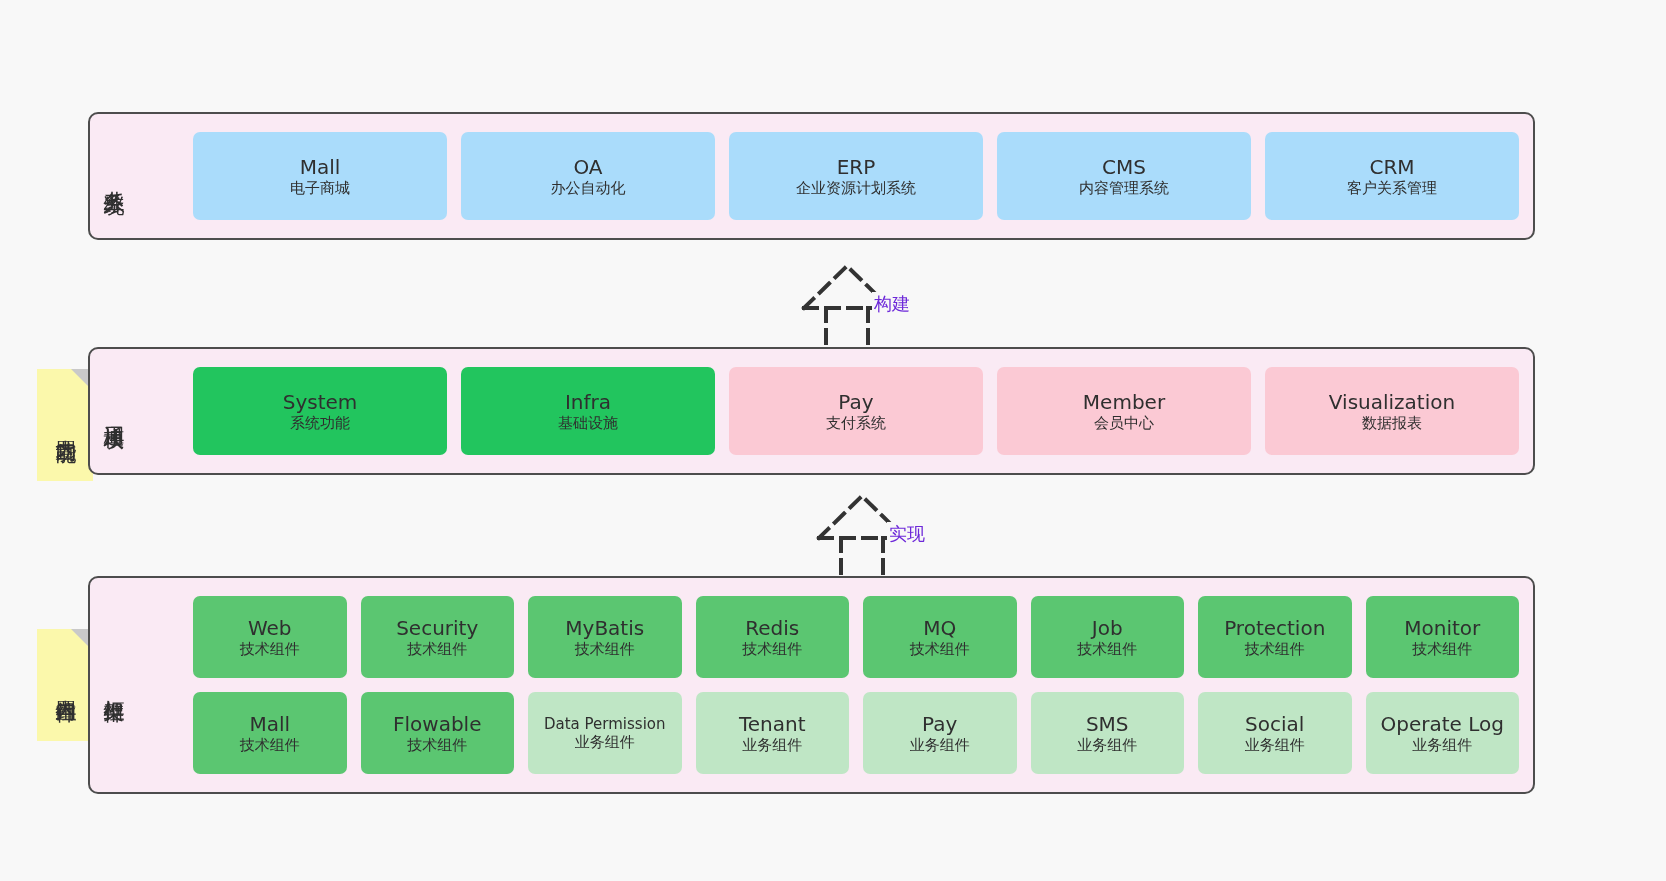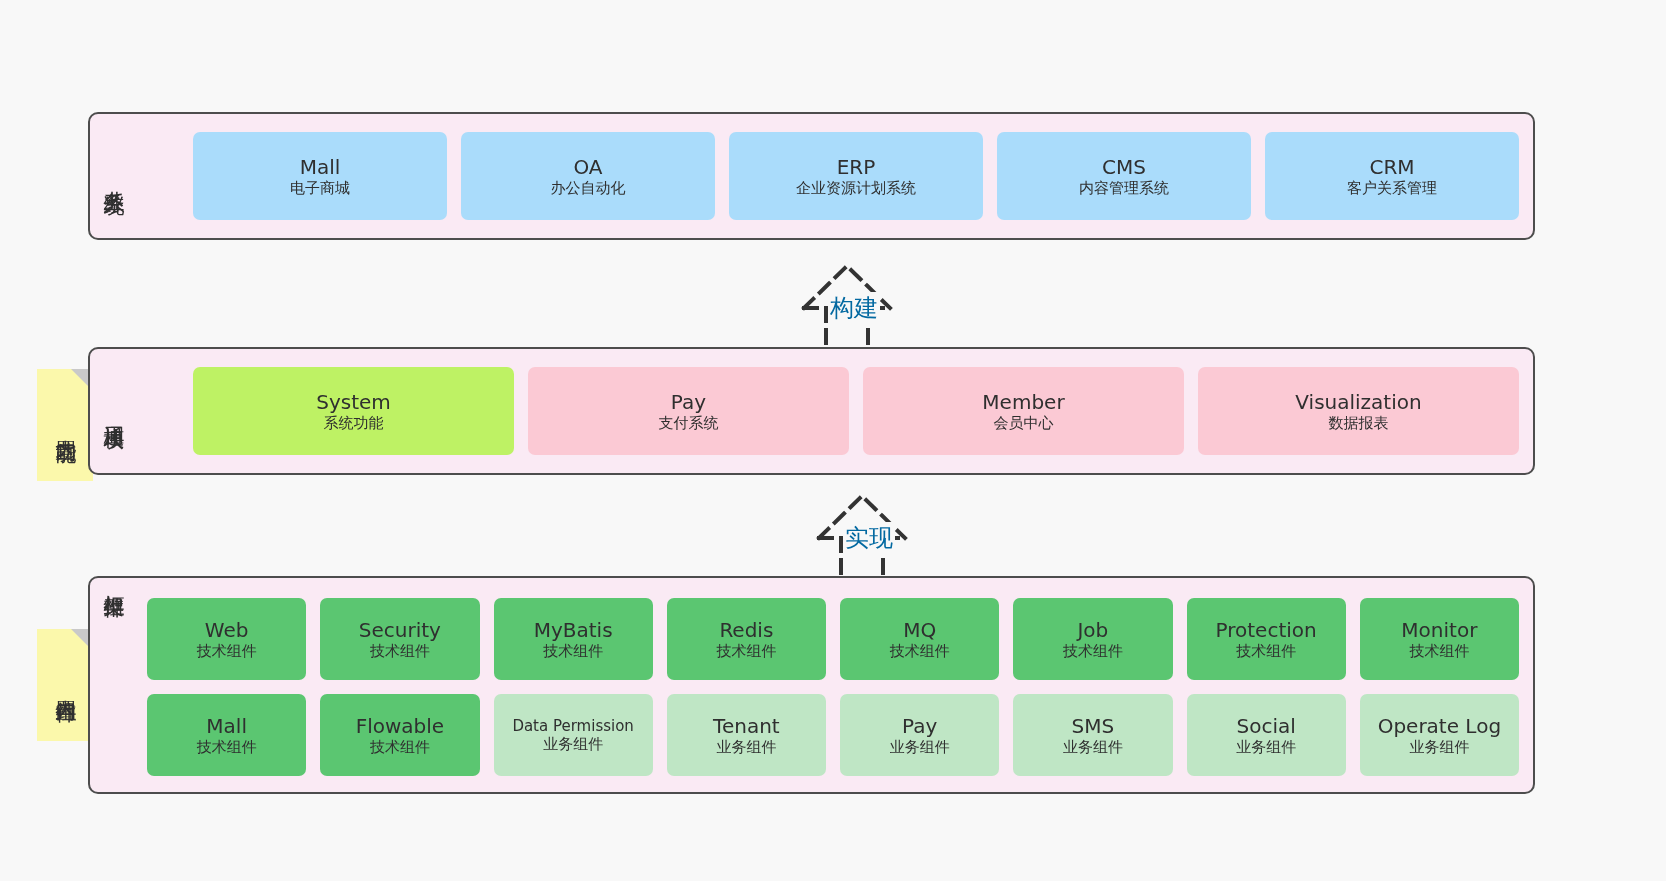--- a/index.html
+++ b/index.html
@@ -83,21 +83,21 @@
     font-size: 15px;
   }
   .card.two-line-name .en {
     font-size: 15px;
   }
 
   .tall { height: 88px; }
   .short { height: 82px; }
 
   .c-blue       { background: #aadcfb; }
-  .c-red        { background: #bef264; }
+  .c-red        { background: #22c55e; }
   .c-pink       { background: #fbc9d4; }
   .c-green      { background: #5bc671; }
   .c-lightgreen { background: #bfe6c5; }
 
   
   .note {
     position: absolute;
     box-sizing: border-box;
     background: #fbf8ab;
     display: flex;
@@ -124,25 +124,26 @@
   
   .arrow {
     position: absolute;
   }
   .arrow svg {
     display: block;
     overflow: visible;
   }
   .arrow-label {
     position: absolute;
-    font-size: 24px;
-    color: #0369a1;
+    font-size: 18px;
+    color: #6d28d9;
     background: #f8f8f8;
     padding: 0 2px;
     white-space: nowrap;
+    margin-left: 44px;
   }
 </style>
 </head>
 <body>
 
 <div class="canvas">
 
   <div class="layer" style="left:88px; top:112px; width:1447px; height:128px;">
     <div class="layer-title">业务系统</div>
     <div class="layer-body">
@@ -187,20 +188,24 @@
   </div>
 
   <div class="layer" style="left:88px; top:347px; width:1447px; height:128px;">
     <div class="layer-title">通用模块</div>
     <div class="layer-body">
       <div class="row">
         <div class="card c-red tall">
           <span class="en">System</span>
           <span class="cn">系统功能</span>
         </div>
+        <div class="card c-red tall">
+          <span class="en">Infra</span>
+          <span class="cn">基础设施</span>
+        </div>
         <div class="card c-pink tall">
           <span class="en">Pay</span>
           <span class="cn">支付系统</span>
         </div>
         <div class="card c-pink tall">
           <span class="en">Member</span>
           <span class="cn">会员中心</span>
         </div>
         <div class="card c-pink tall">
           <span class="en">Visualization</span>
@@ -218,21 +223,21 @@
       <path d="M108 50 L108 92" stroke="#333333" stroke-width="4" stroke-dasharray="13 9" fill="none" stroke-linecap="square"></path>
     </svg>
     <span class="arrow-label" style="left:68px; top:34px;">实现</span>
   </div>
 
   <div class="note" style="left:37px; top:629px; width:56px; height:112px;">
     <span class="fold"></span>
     <span>内置组件</span>
   </div>
 
-  <div class="layer" style="left:88px; top:576px; width:1447px; height:218px;flex-direction:column;">
+  <div class="layer" style="left:88px; top:576px; width:1447px; height:218px;">
     <div class="layer-title">框架组件</div>
     <div class="layer-body">
 
       <div class="row">
         <div class="card c-green short">
           <span class="en">Web</span>
           <span class="cn">技术组件</span>
         </div>
         <div class="card c-green short">
           <span class="en">Security</span>

